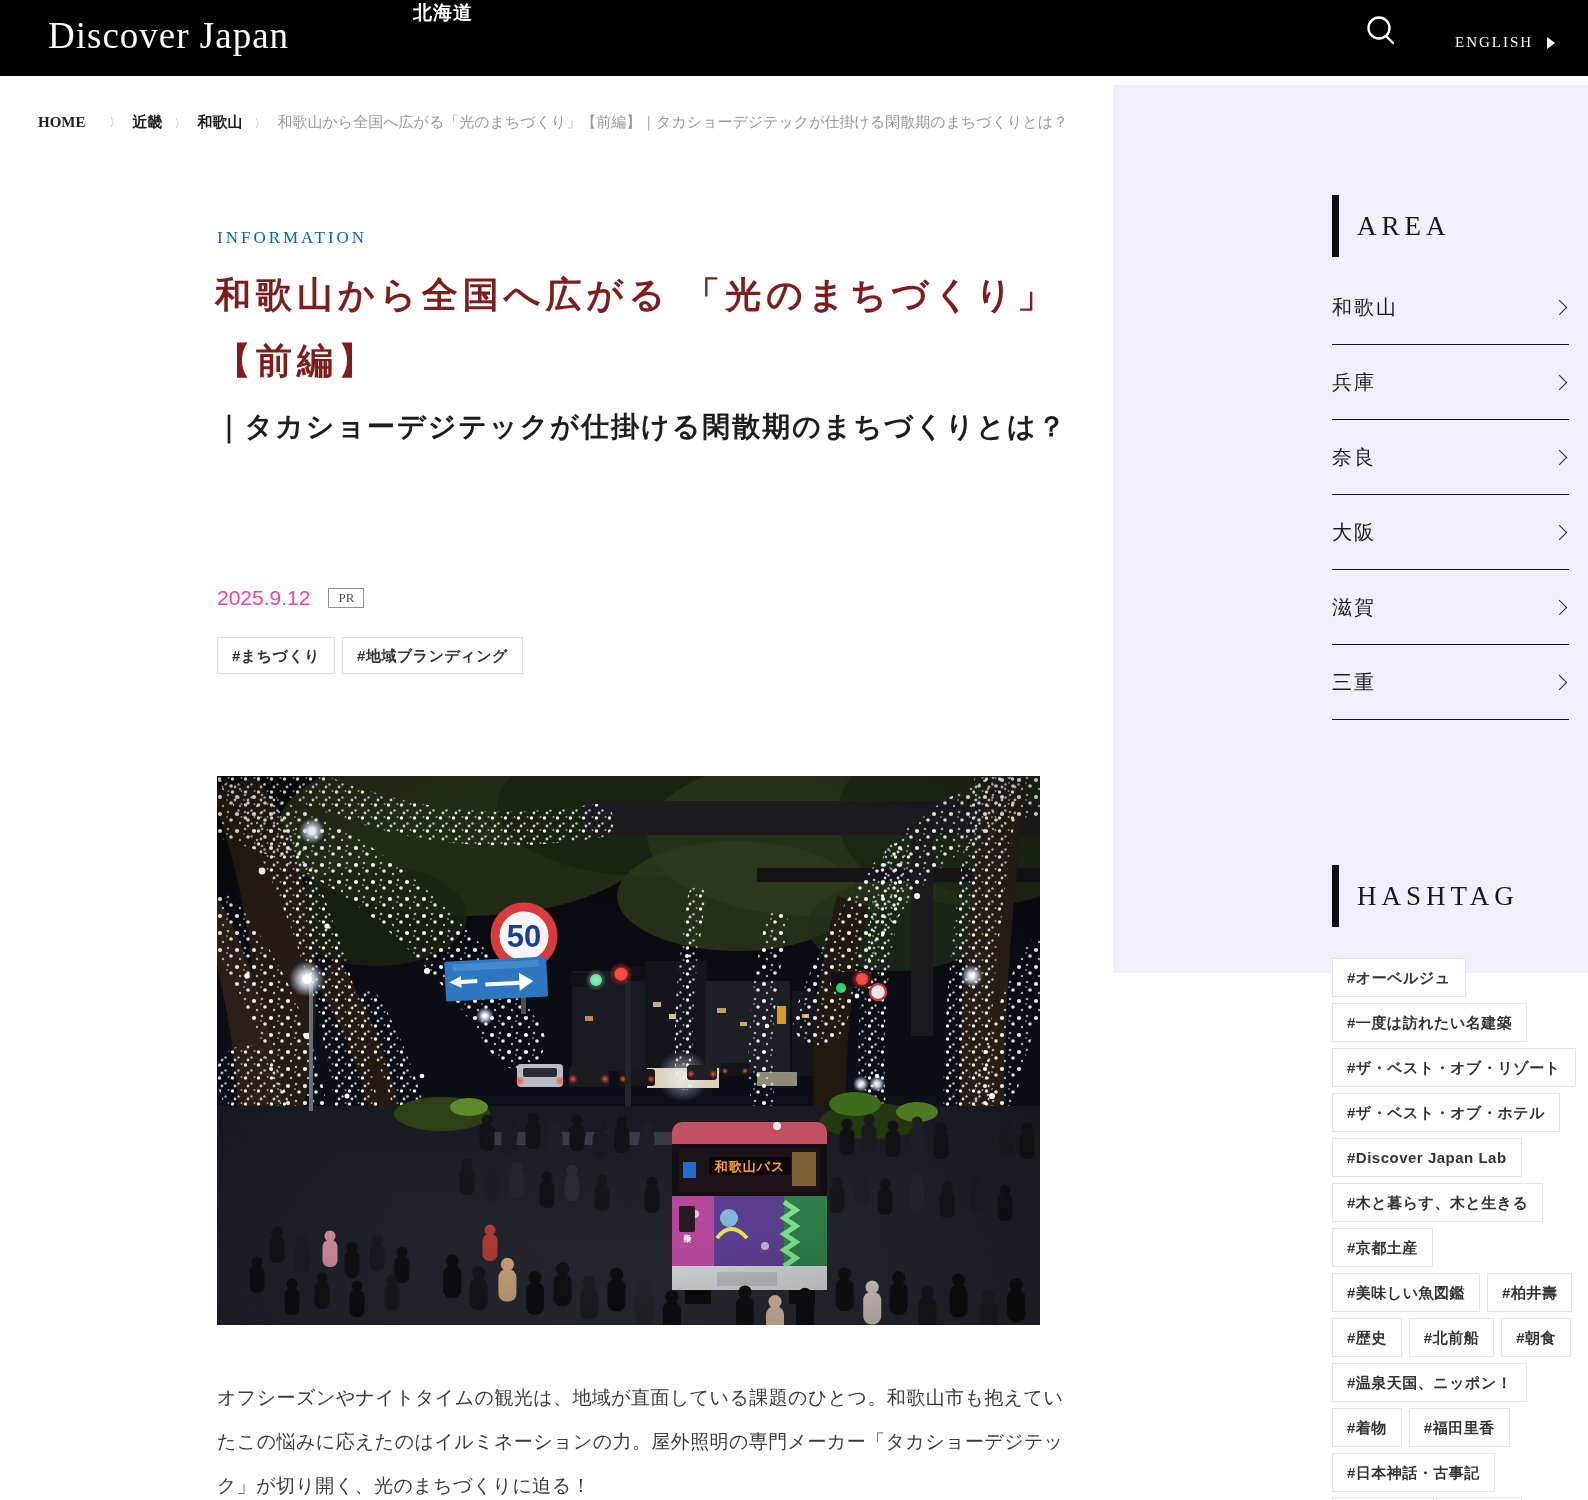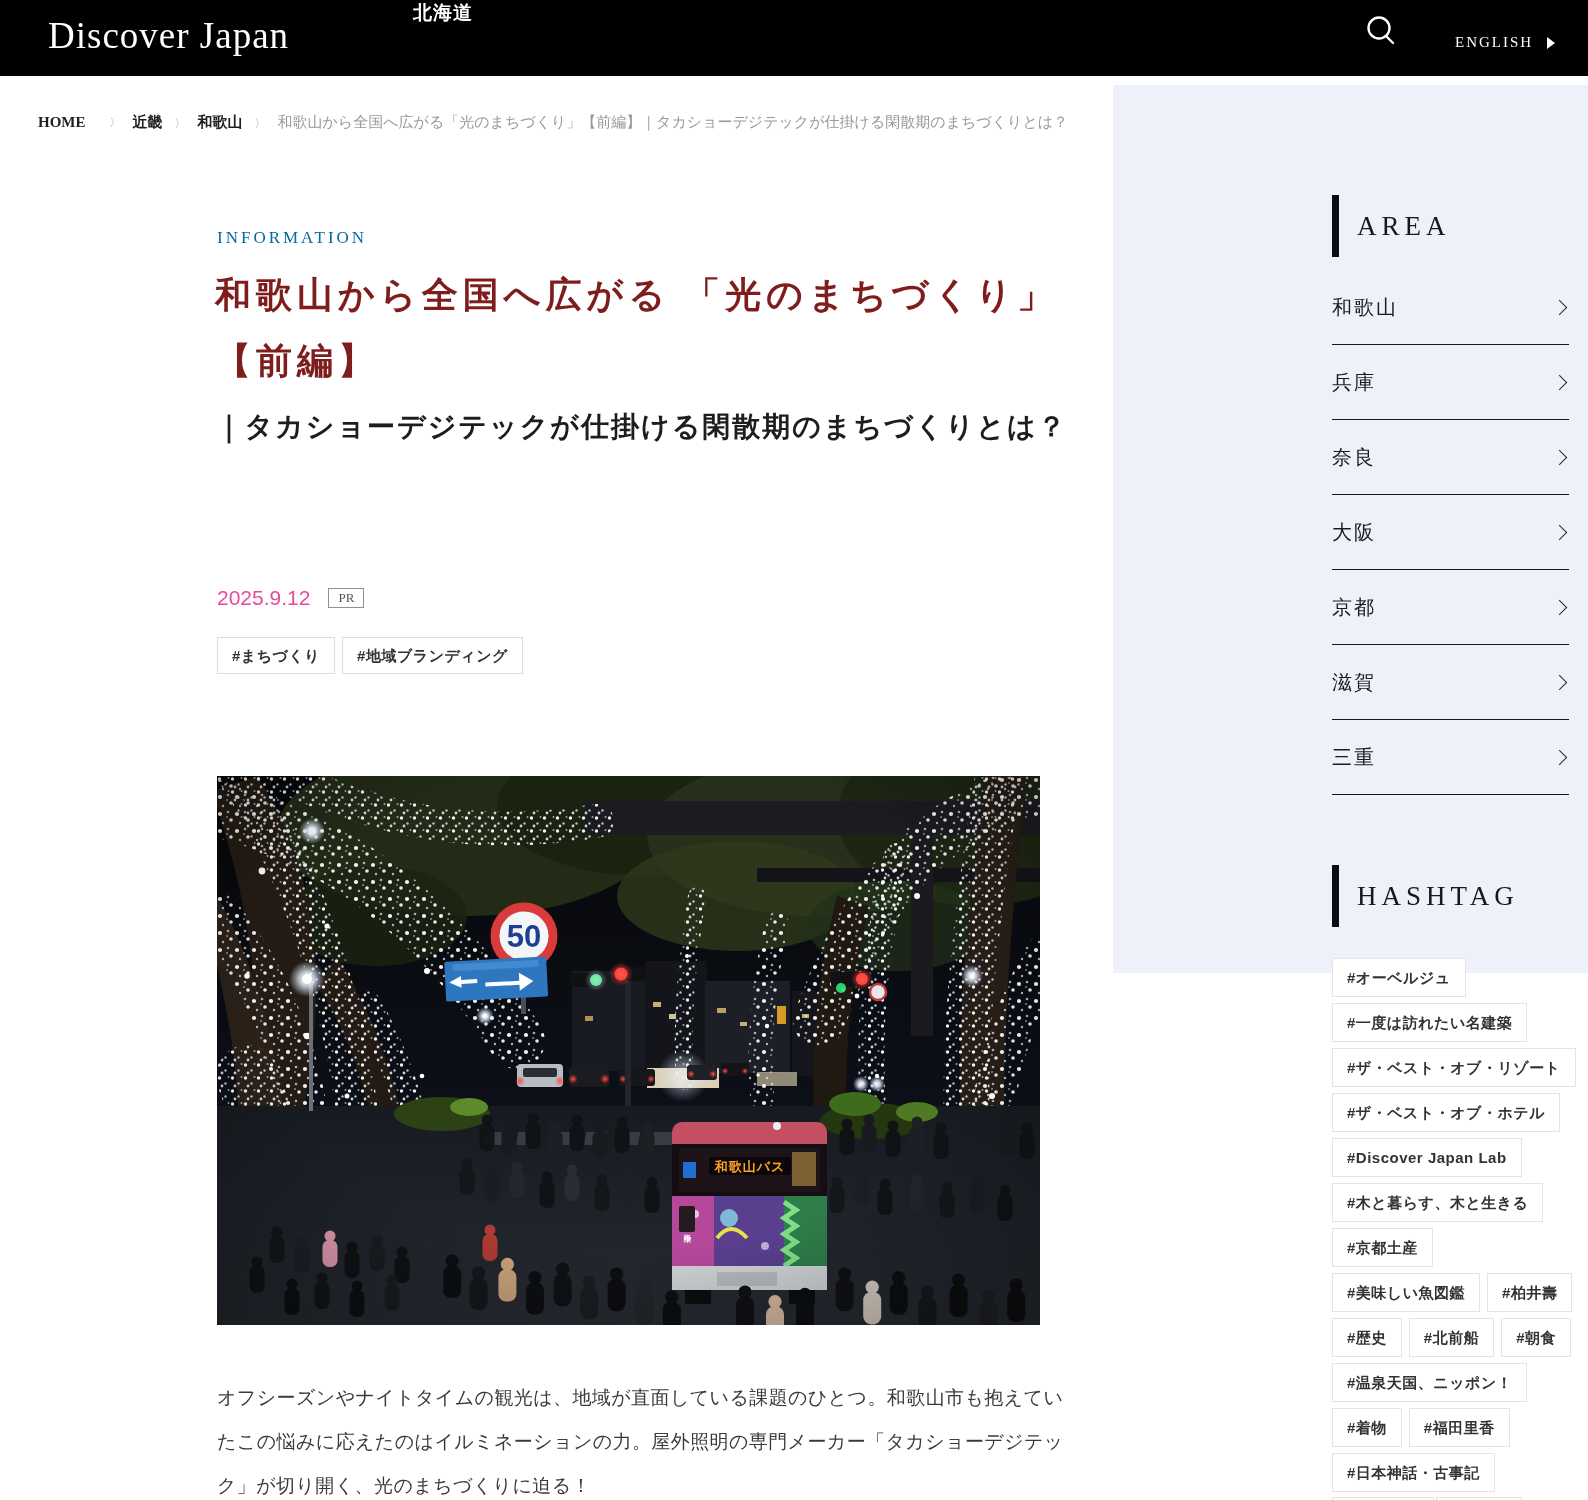--- a/index.html
+++ b/index.html
@@ -135,24 +135,20 @@
     <div class="area-row">
       <span class="area-label">奈良</span>
       <span class="chev"></span>
     </div>
 
     <div class="area-row">
       <span class="area-label">大阪</span>
       <span class="chev"></span>
     </div>
 
-    <div class="area-row">
-      <span class="area-label">京都</span>
-      <span class="chev"></span>
-    </div>
 
     <div class="area-row">
       <span class="area-label">滋賀</span>
       <span class="chev"></span>
     </div>
 
     <div class="area-row">
       <span class="area-label">三重</span>
       <span class="chev"></span>
     </div>

